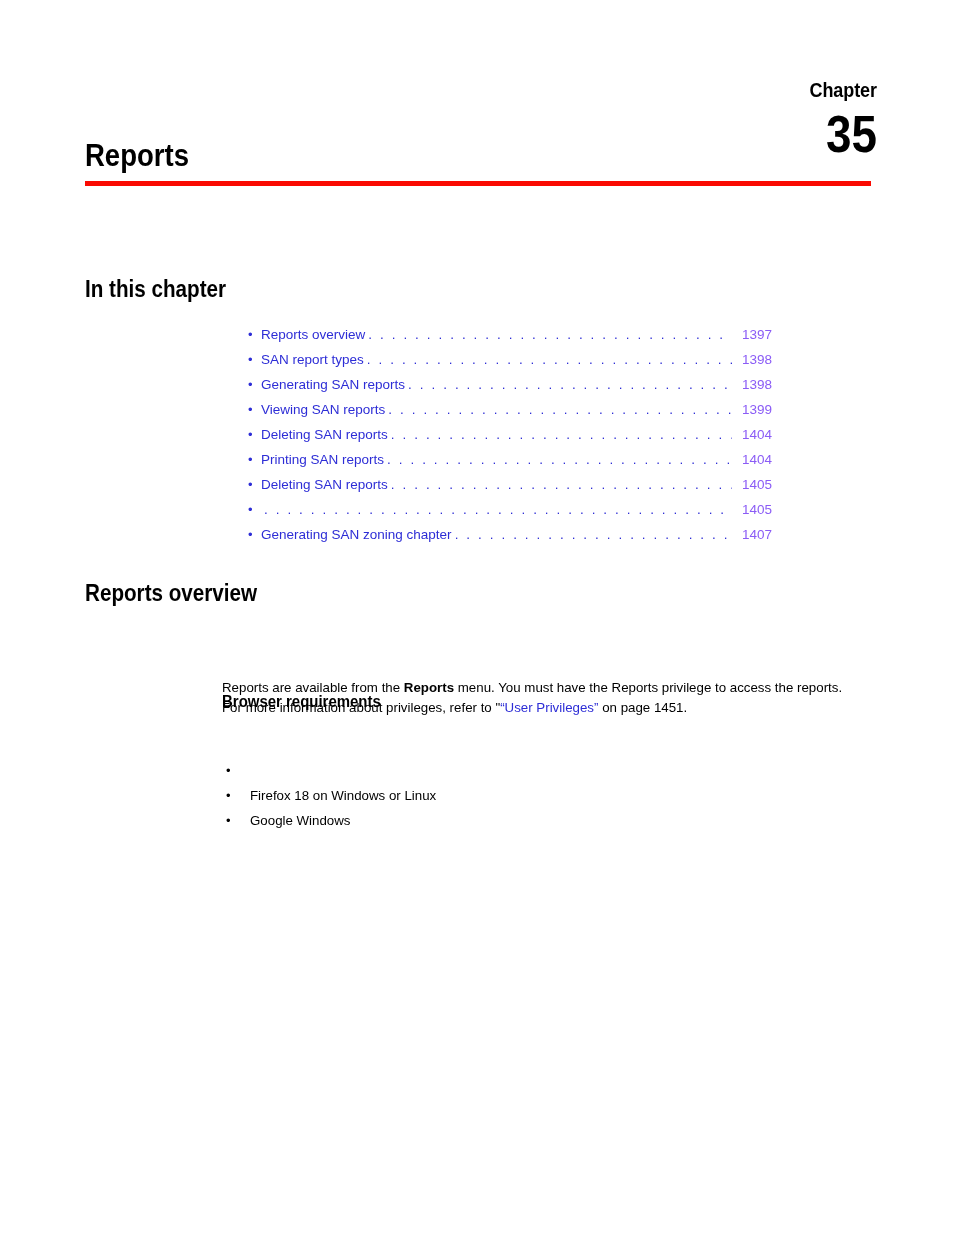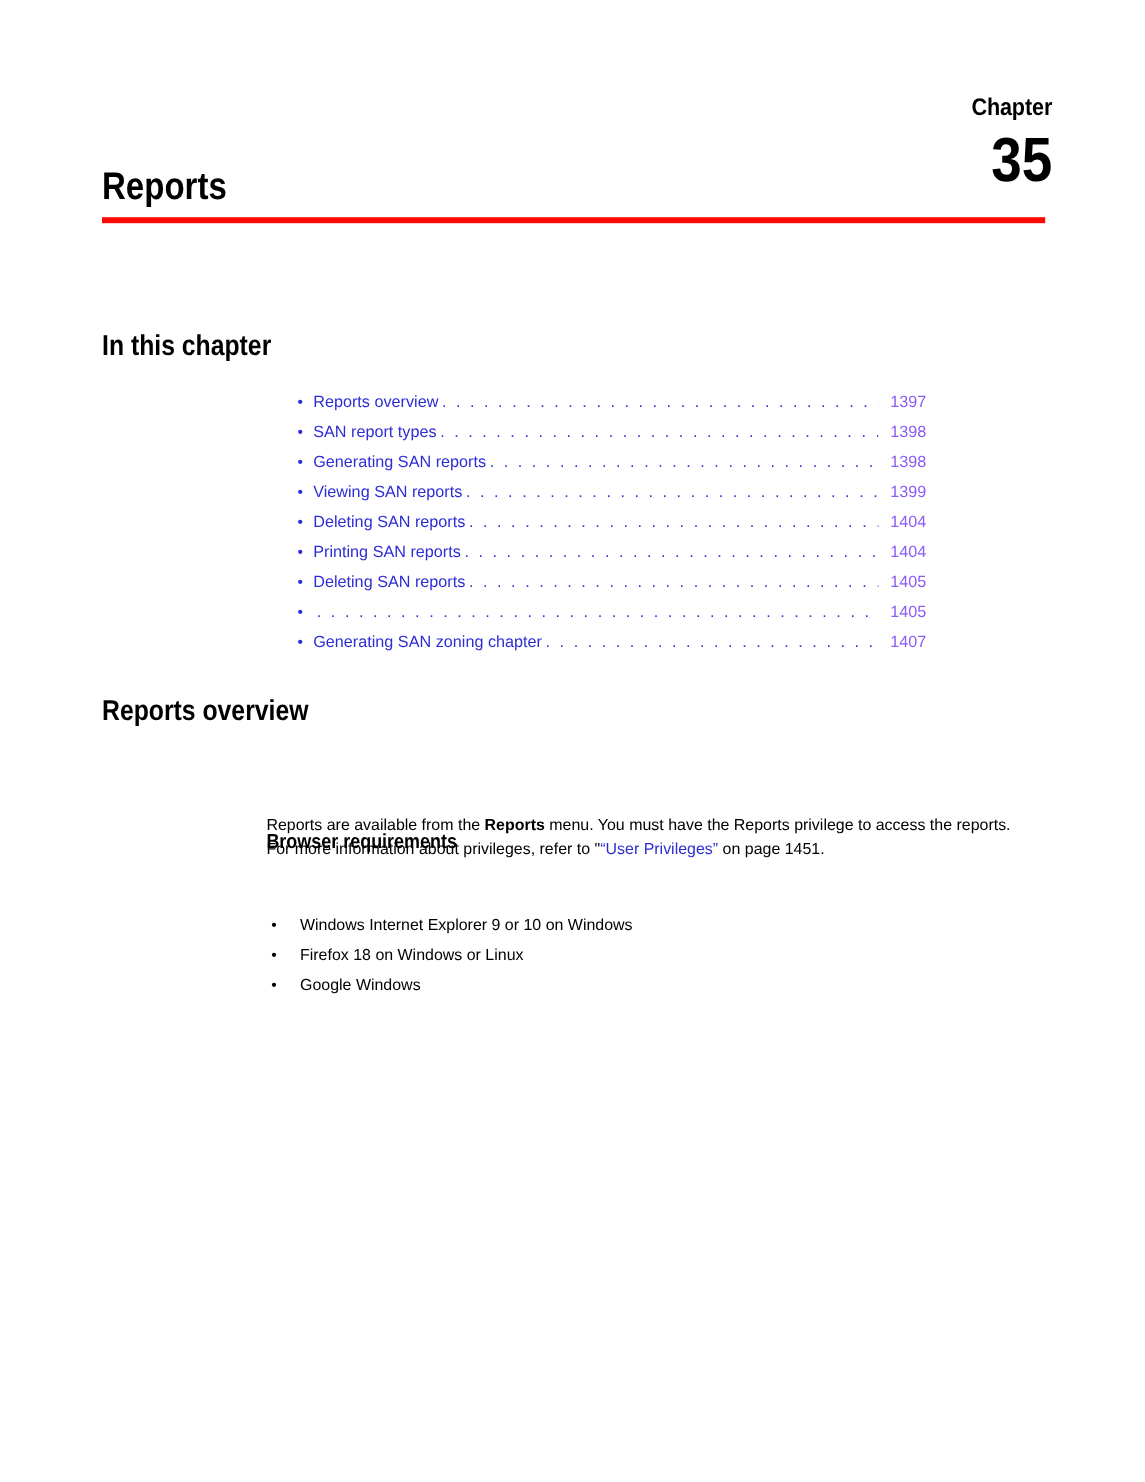--- a/index.html
+++ b/index.html
@@ -268,21 +268,20 @@
   <div class="h1" id="reports-overview-heading">Reports overview</div>
 
   <p class="body-para" id="overview-para"><span>Reports are available from the </span><span class="bold-inline">Reports</span><span> menu. You must have the Reports privilege to access the reports. For more information about privileges, refer to "</span><span class="link">“User Privileges”</span><span> on page 1451.</span></p>
 
   <div class="h2" id="browser-req-heading">Browser requirements</div>
 
 
   <div class="bullet-list">
     <div class="bullet-row">
       <span class="bullet-dot">•</span>
-      <span class="bullet-text">Windows Internet Explorer 9 or 10 on Windows</span>
     </div>
     <div class="bullet-row">
       <span class="bullet-dot">•</span>
       <span class="bullet-text">Firefox 18 on Windows or Linux</span>
     </div>
     <div class="bullet-row">
       <span class="bullet-dot">•</span>
       <span class="bullet-text">Google Windows</span>
     </div>
   </div>

